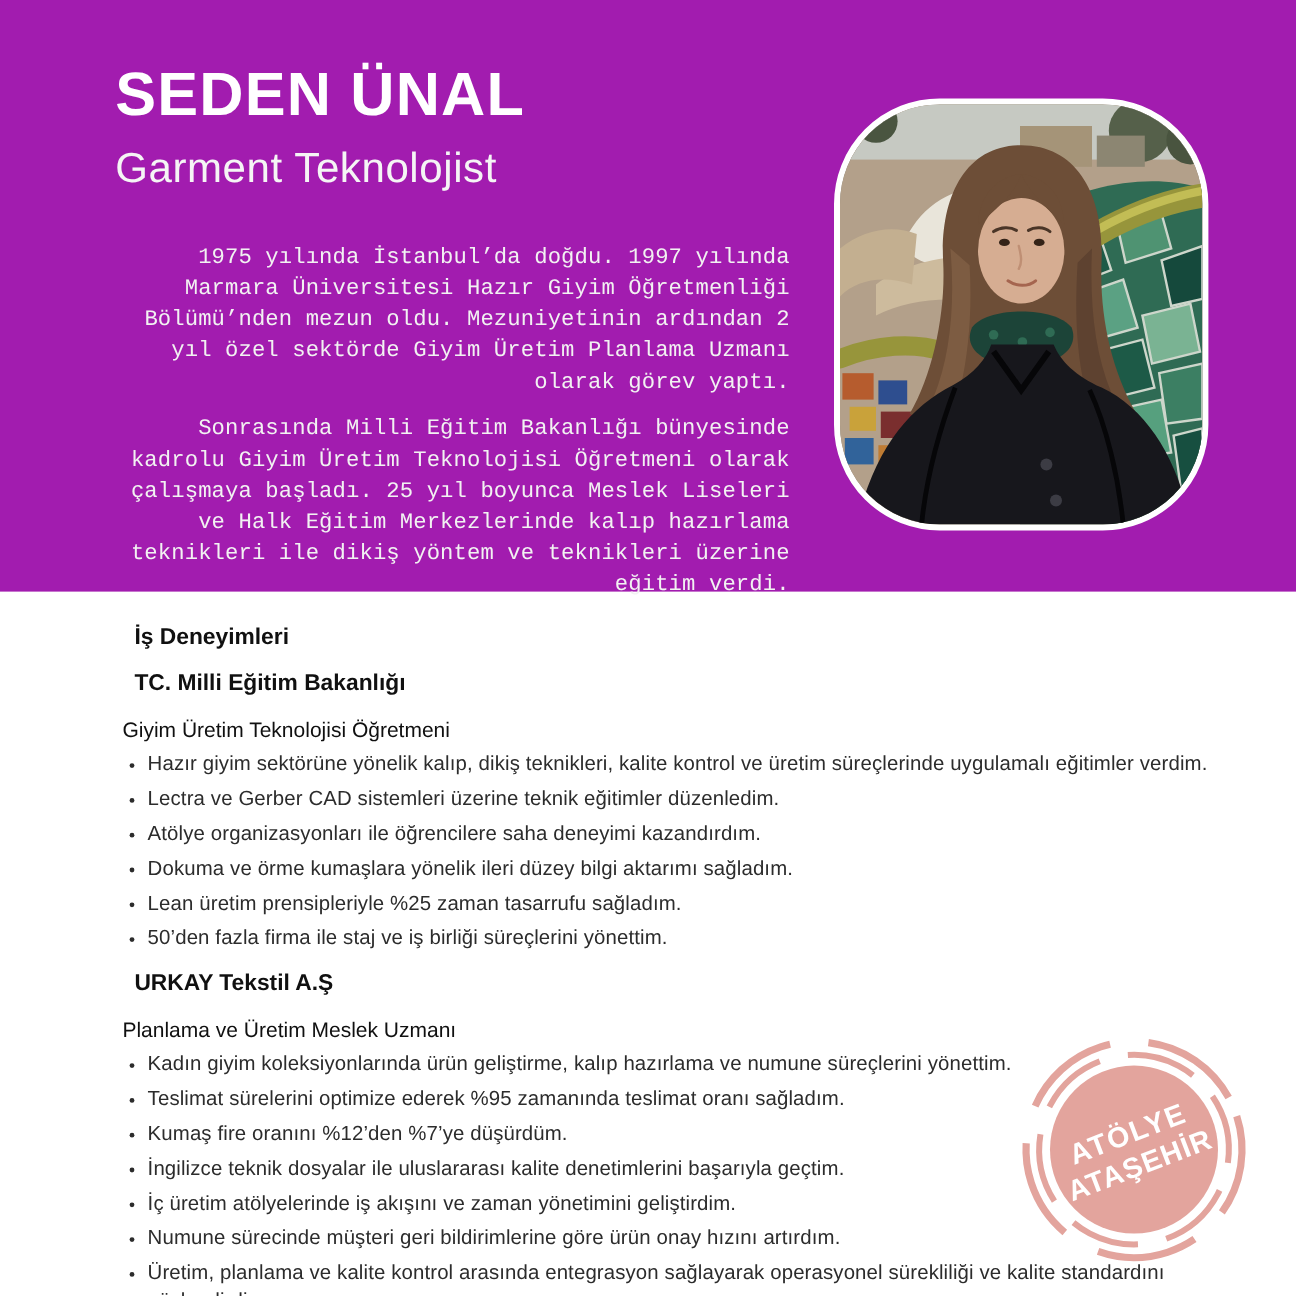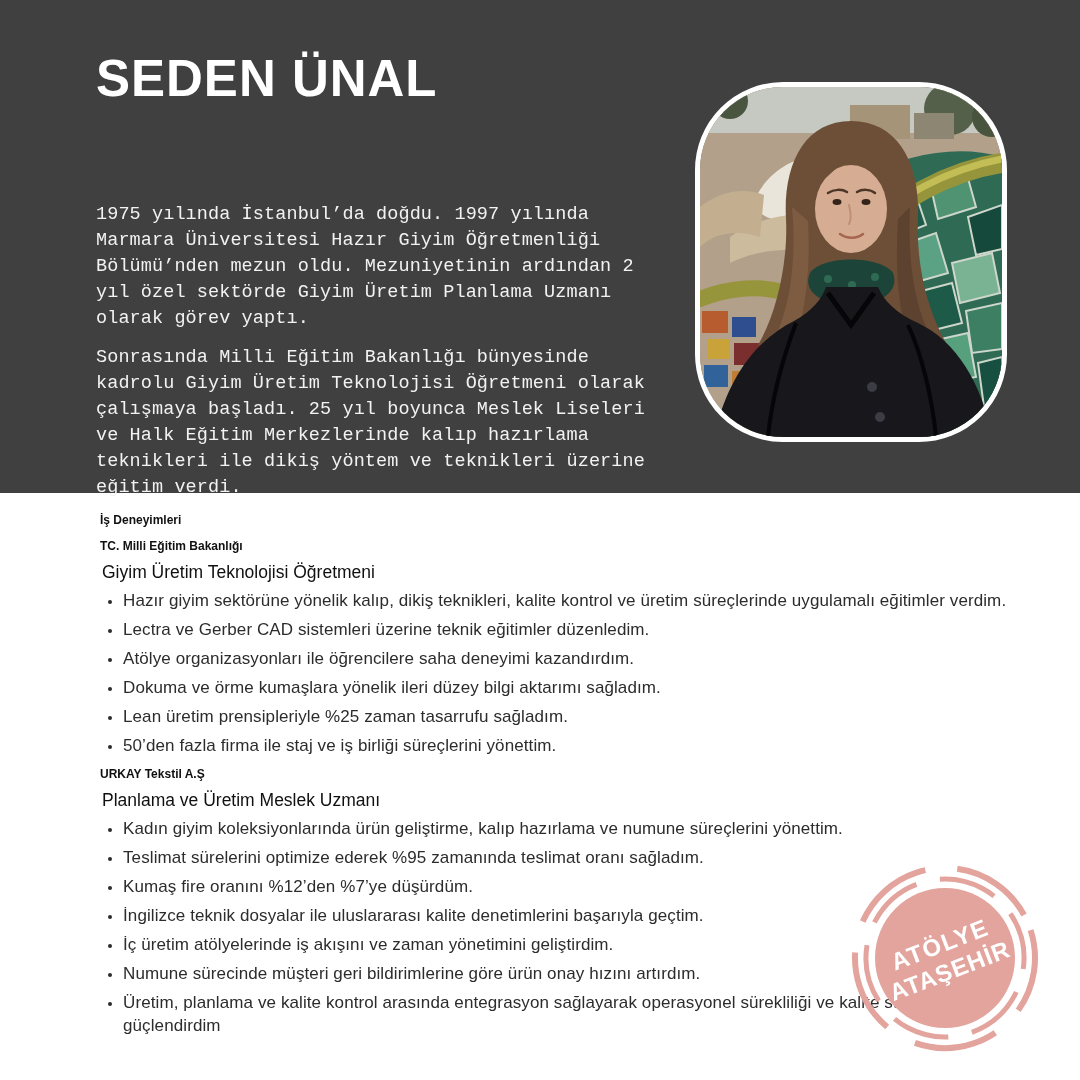--- a/index.html
+++ b/index.html
@@ -4,21 +4,22 @@
 <style>
   html, body { margin: 0; padding: 0; background: #ffffff; }
   .canvas {
     position: relative; width: 1080px; height: 1080px;
     background: #ffffff; overflow: hidden;
     font-family: "Liberation Sans", sans-serif;
   }
   
   .hero {
     position: absolute; left: 0; top: 0; width: 1080px; height: 493px;
-    background: #404040;
+    background: #a21caf;
+    text-align: right;
   }
   .person-name {
     position: absolute; left: 96px; top: 52px; margin: 0;
     color: #ffffff; font-size: 51px; font-weight: 800; letter-spacing: 1px;
     line-height: 1.05;
   }
   .person-title {
     position: absolute; left: 96px; top: 121px;
     color: #f5f5f5; font-size: 35px; font-weight: 400; letter-spacing: 0.5px;
   }
@@ -30,22 +31,22 @@
   .photo-frame {
     position: absolute; left: 695px; top: 82px; width: 302px; height: 350px;
     border: 5px solid #ffffff; border-radius: 88px; overflow: hidden;
     box-sizing: content-box; background: #8a8474;
   }
   .photo-frame svg { display: block; width: 302px; height: 350px; }
   
   .experience { position: absolute; left: 0; top: 493px; width: 1080px; }
   .xp-inner { padding: 12px 70px 0 96px; }
   .xp-heading, .job-company {
-    color: #101010; font-size: 12px; font-weight: 700; line-height: 22px;
-    margin: 4px;
+    color: #101010; font-size: 19px; font-weight: 700; line-height: 22px;
+    margin: 16px;
   }
   .job-role, .job-dates {
     color: #101010; font-size: 17.5px; font-weight: 400; line-height: 22px;
     margin: 0; padding-left: 6px;
   }
   ul.bullets {
     margin: 5px 0 6px 0; padding-left: 27px; width: 905px; list-style: disc;
   }
   ul.bullets li {
     color: #2c2c2c; font-size: 17px; line-height: 23px; margin: 6px 0;
@@ -56,20 +57,21 @@
   .stamp { position: absolute; left: 845px; top: 858px; width: 200px; height: 200px; }
   .stamp svg { display: block; width: 200px; height: 200px; }
 </style>
 </head>
 <body>
 
 <div class="canvas">
 
   <section class="hero">
     <h1 class="person-name">SEDEN ÜNAL</h1>
+    <div class="person-title">Garment Teknolojist</div>
 
     <div class="bio-block">
       <p>1975 yılında İstanbul’da doğdu. 1997 yılında Marmara Üniversitesi Hazır Giyim Öğretmenliği Bölümü’nden mezun oldu. Mezuniyetinin ardından 2 yıl özel sektörde Giyim Üretim Planlama Uzmanı olarak görev yaptı.</p>
       <p>Sonrasında Milli Eğitim Bakanlığı bünyesinde kadrolu Giyim Üretim Teknolojisi Öğretmeni olarak çalışmaya başladı. 25 yıl boyunca Meslek Liseleri ve Halk Eğitim Merkezlerinde kalıp hazırlama teknikleri ile dikiş yöntem ve teknikleri üzerine eğitim verdi.</p>
     </div>
 
     <div class="photo-frame">
       <svg viewBox="0 0 302 350" preserveAspectRatio="xMidYMid slice" aria-hidden="true">
 
         <rect x="0" y="0" width="302" height="350" fill="#b3a08a"></rect>

